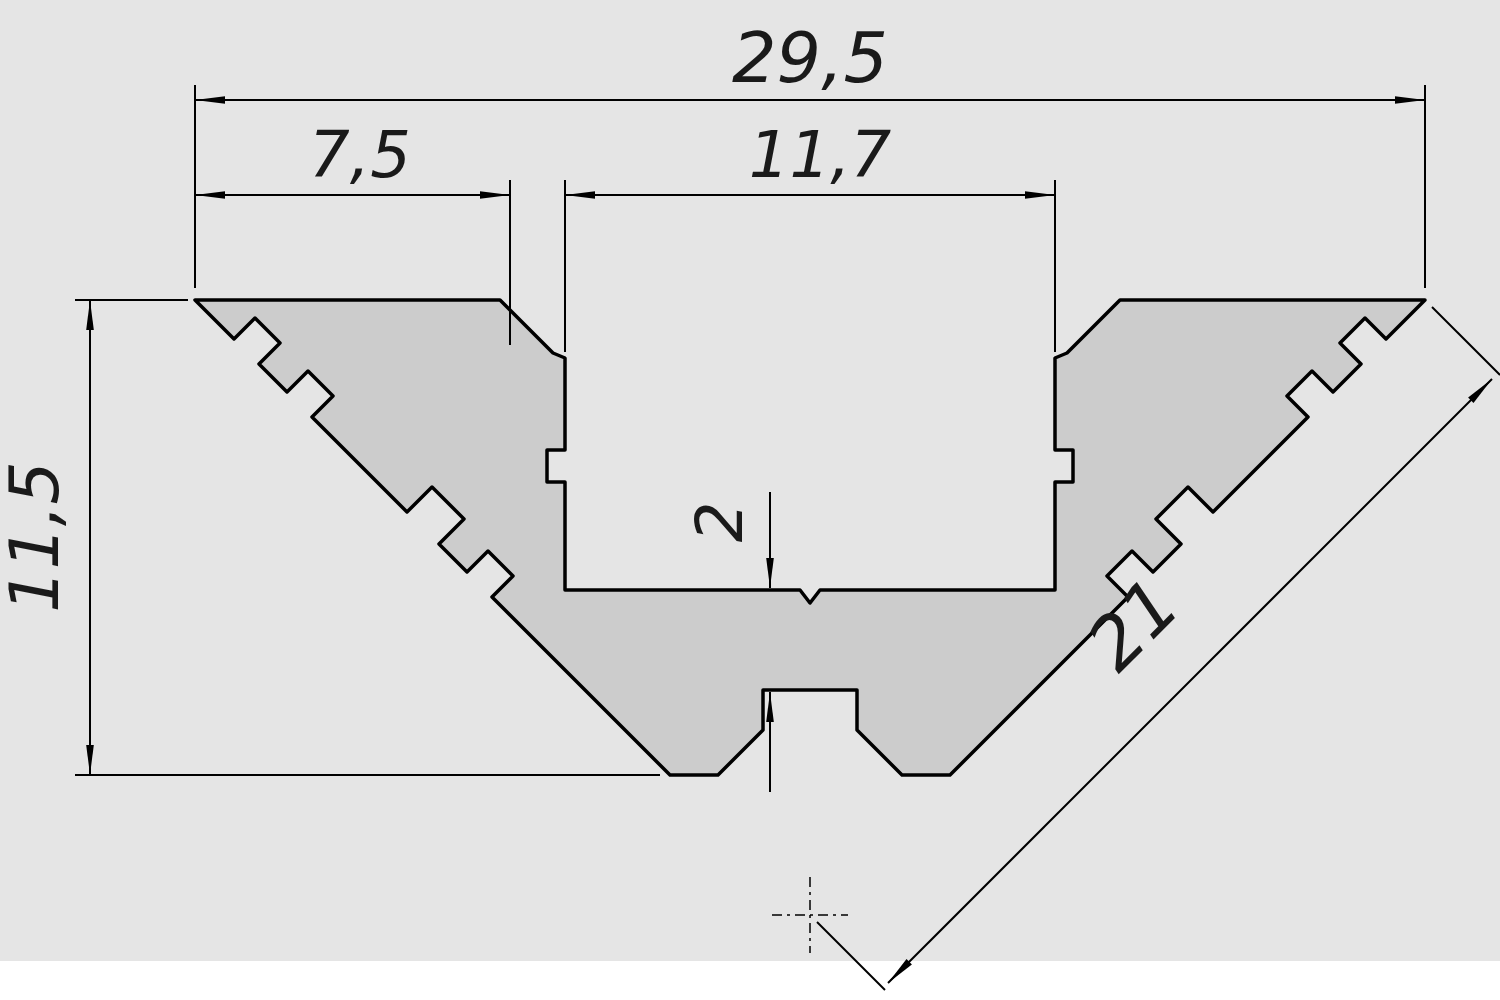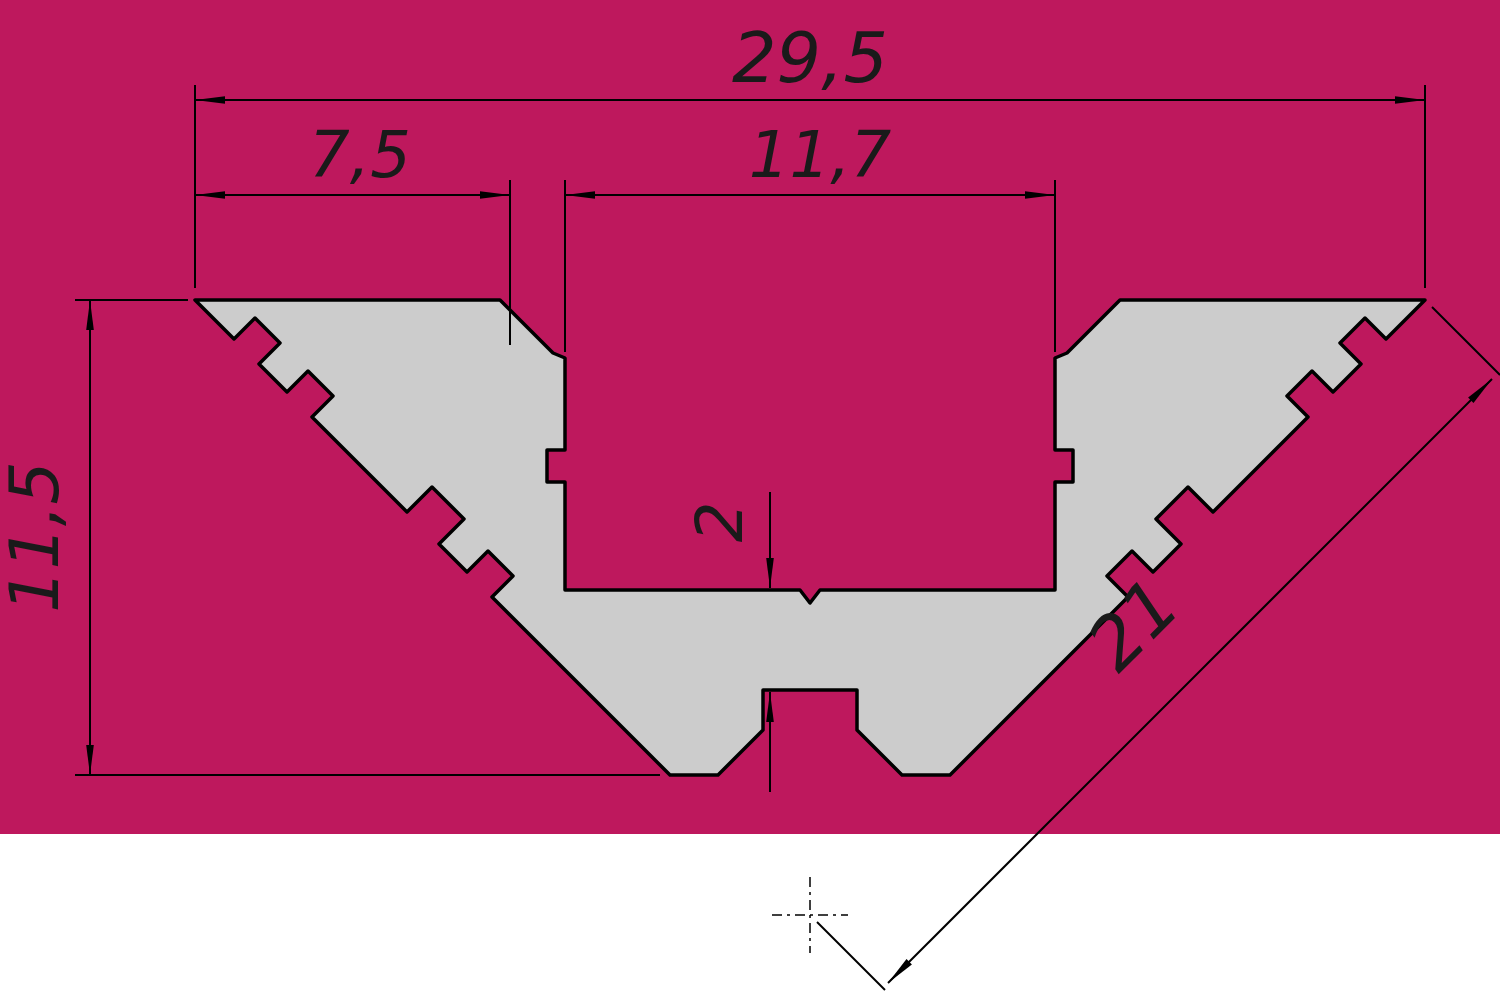--- a/index.html
+++ b/index.html
@@ -5,22 +5,22 @@
   html, body {
     margin: 0;
     padding: 0;
     background: #ffffff;
     width: 1500px;
     height: 1000px;
     overflow: hidden;
   }
   .drawing-wrap {
     width: 1500px;
-    height: 834px;
-    background: #be185d;
+    height: 961px;
+    background: #e5e5e5;
   }
   svg {
     display: block;
   }
   .dim-text {
     font-family: "DejaVu Sans", sans-serif;
     font-style: italic;
     fill: #1a1a1a;
   }
   .dim-line {

